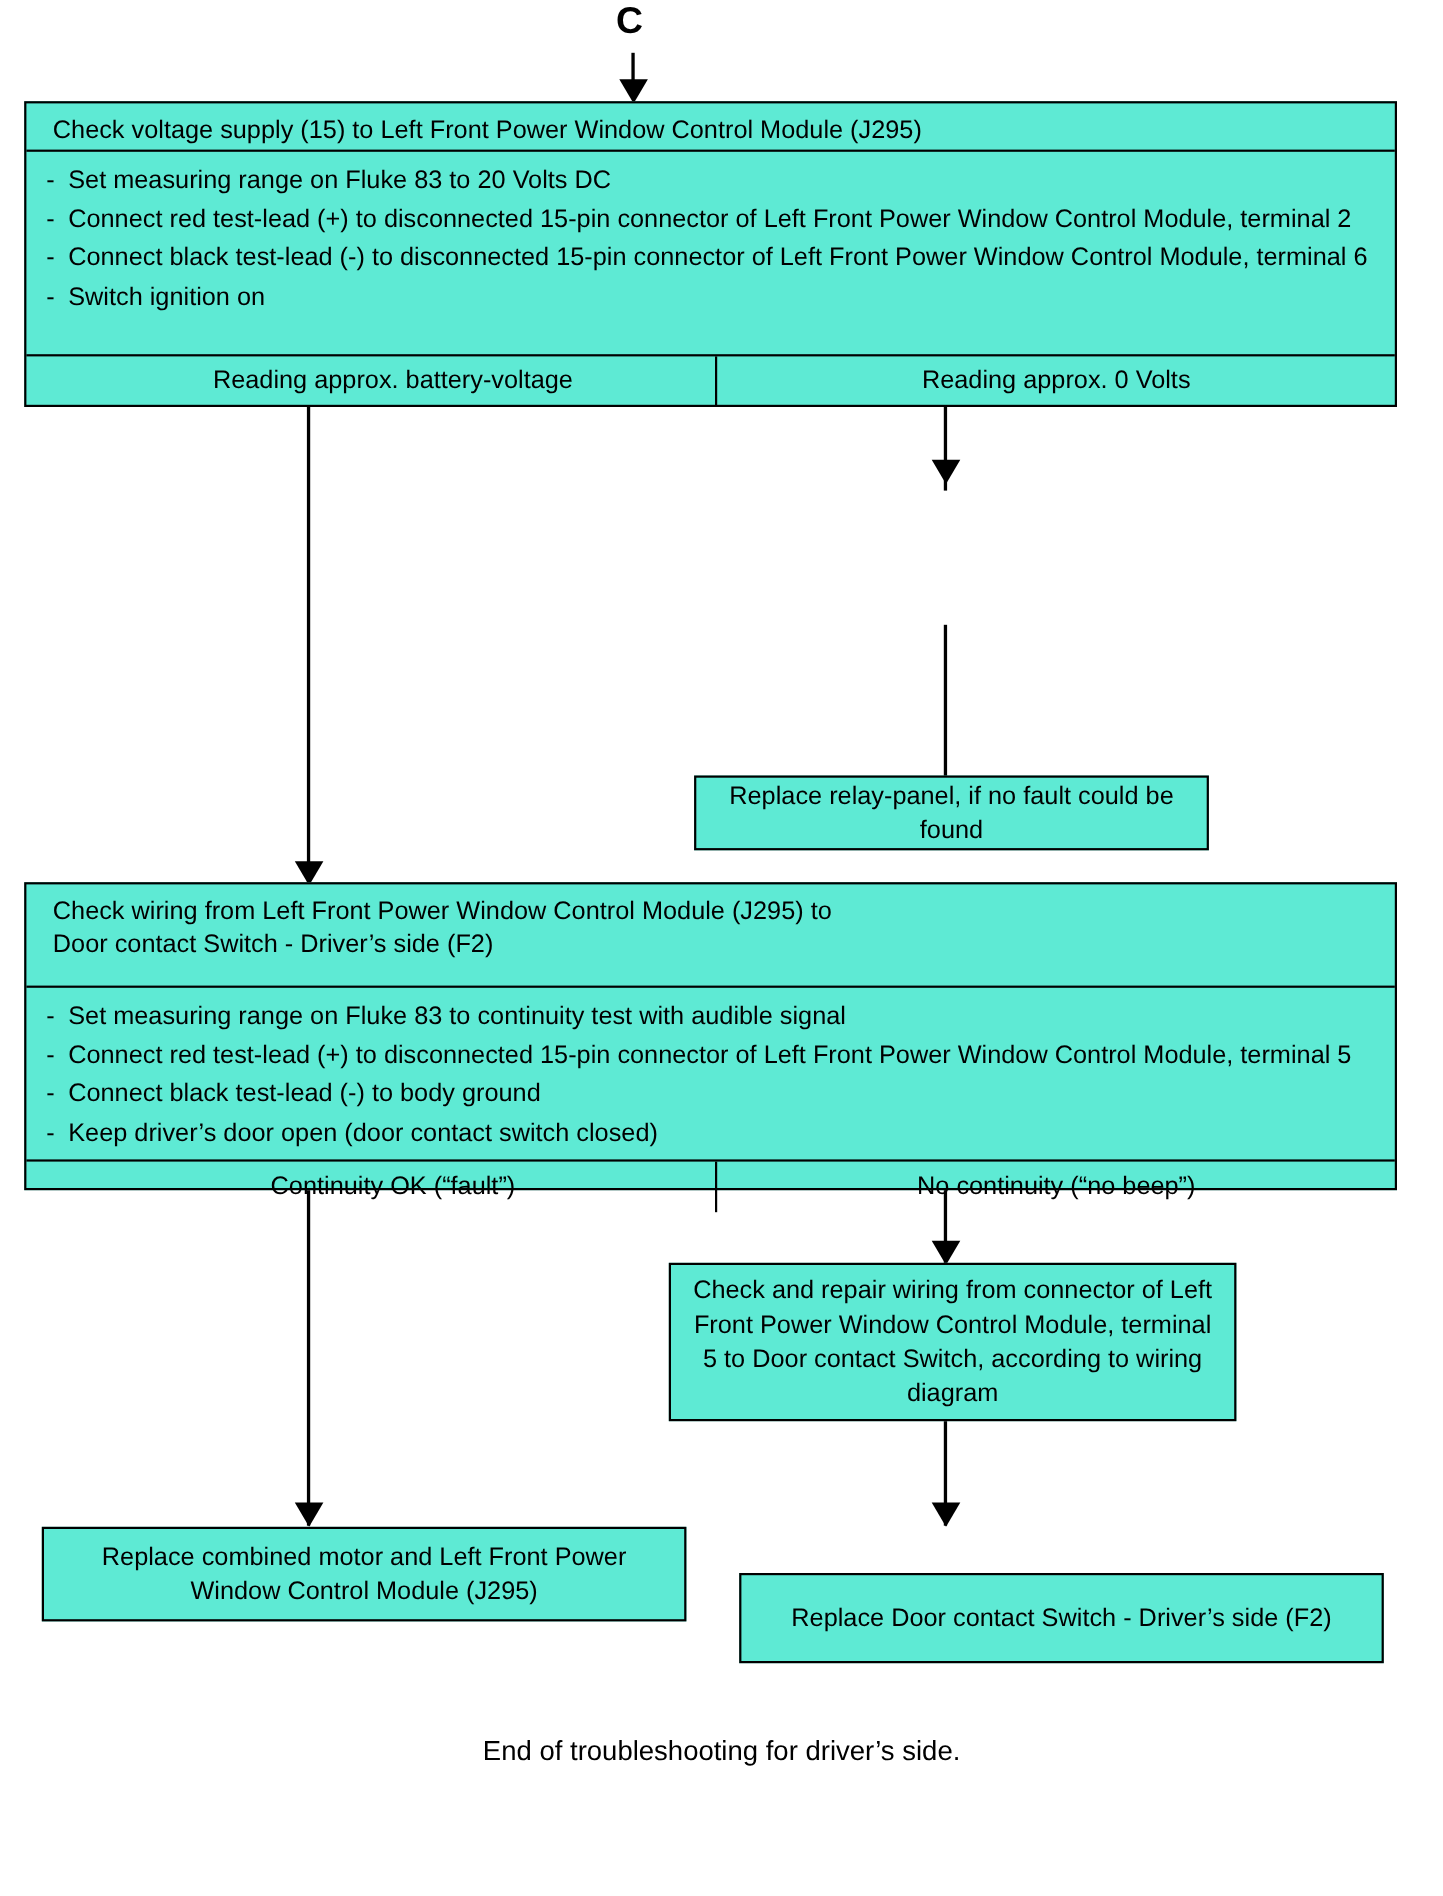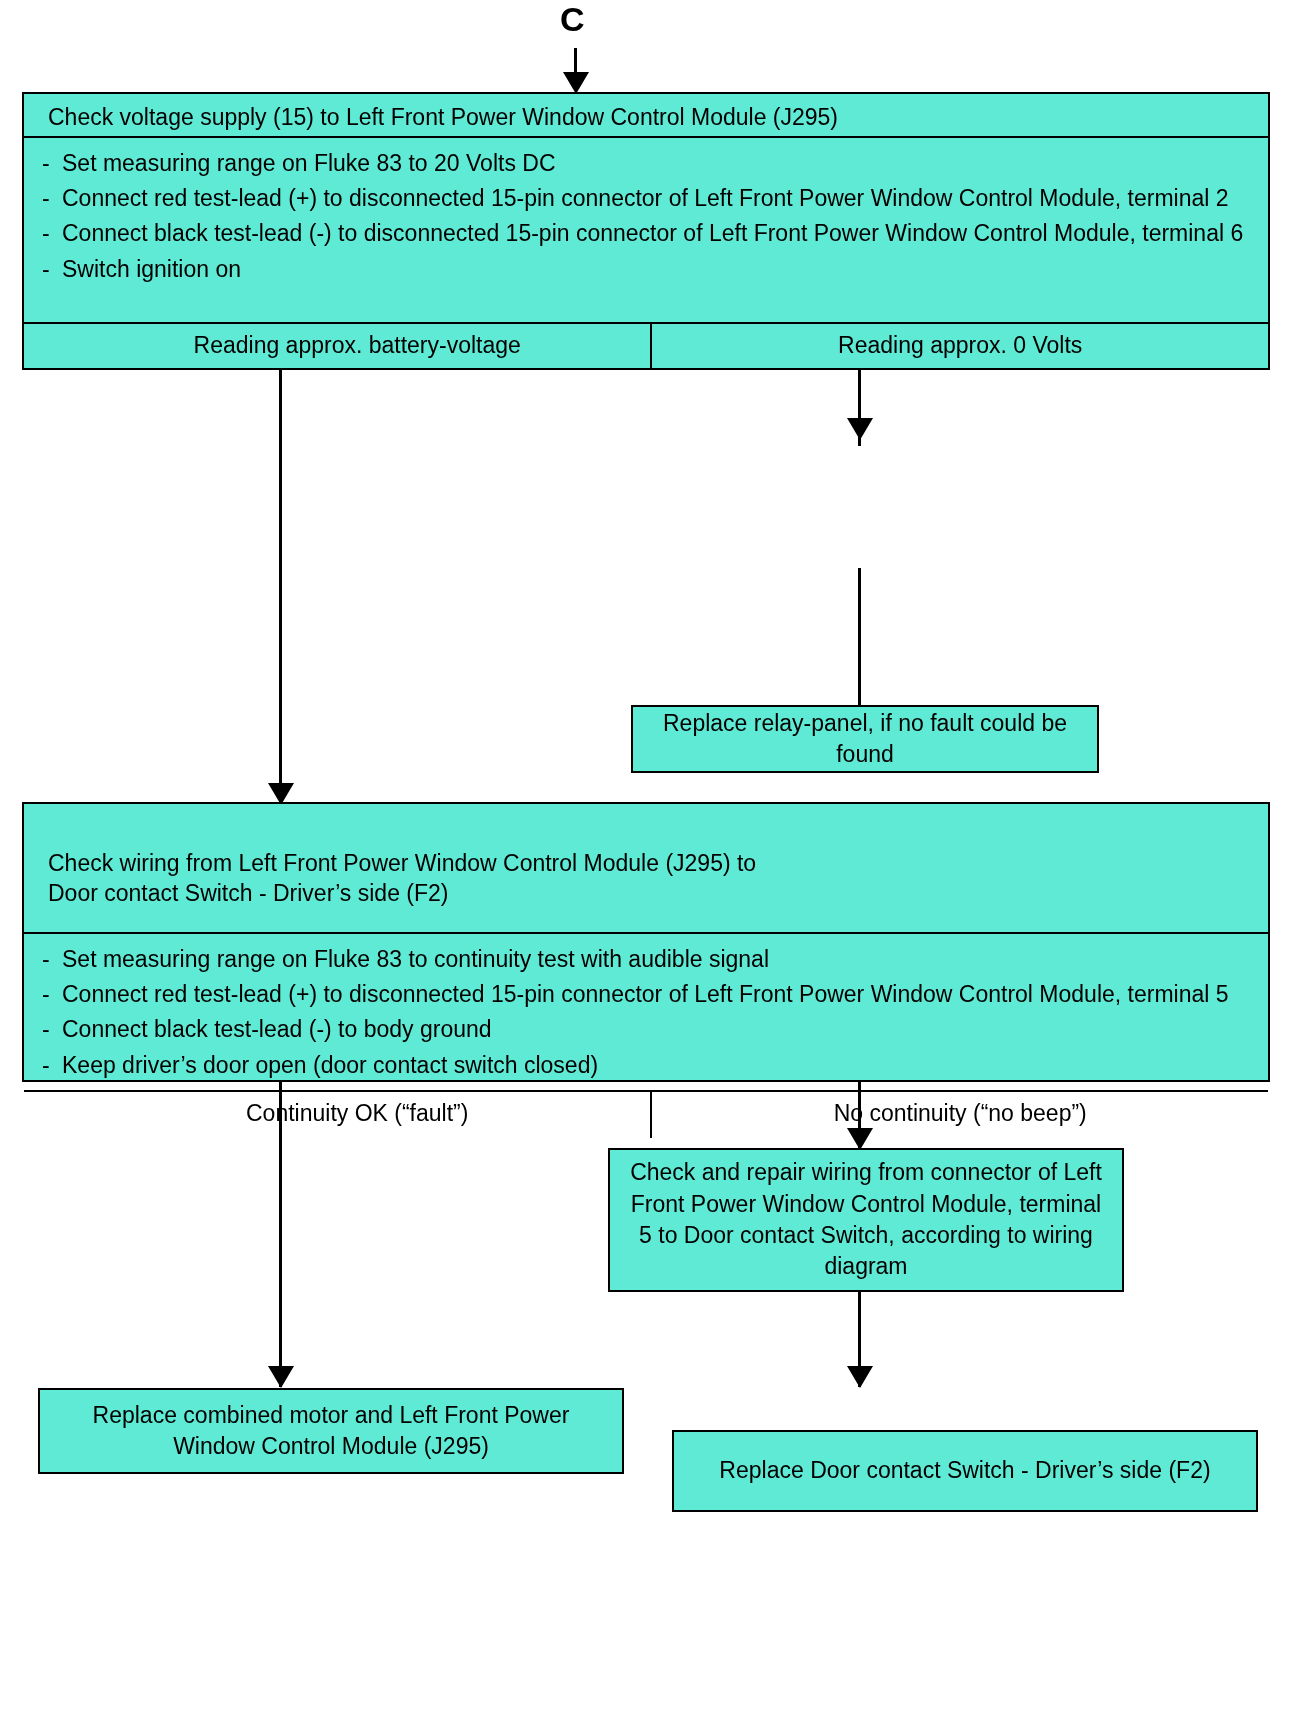--- a/index.html
+++ b/index.html
@@ -156,21 +156,21 @@
 
   <div class="vline" style="left:858px; top:568px; height:176px;"></div>
   <div class="arrow-head" style="left:847px; top:716px;"></div>
 
   <div class="box action-box" style="left:612px; top:705px; width:468px; height:68px;margin-left:19px;">
     <span>Replace relay-panel, if no fault could be found</span>
   </div>
 
   <div class="box test-block" style="left:22px; top:802px; width:1248px; height:280px;">
 
-    <div class="test-title" style="height:94px;margin-top:36px;">
+    <div class="test-title" style="height:94px;">
       <div>Check wiring from Left Front Power Window Control Module (J295) to</div>
       <div>Door contact Switch - Driver’s side (F2)</div>
     </div>
 
     <div class="test-steps" style="height:158px;">
       <div class="step">
         <span class="step-dash">-</span>
         <span class="step-text">Set measuring range on Fluke 83 to continuity test with audible signal</span>
       </div>
       <div class="step">
@@ -207,14 +207,15 @@
   <div class="arrow-head" style="left:847px; top:1366px;"></div>
 
   <div class="box action-box" style="left:38px; top:1388px; width:586px; height:86px;">
     <span>Replace combined motor and Left Front Power Window Control Module (J295)</span>
   </div>
 
   <div class="box action-box" style="left:672px; top:1388px; width:586px; height:82px;margin-top:42px;">
     <span>Replace Door contact Switch - Driver’s side (F2)</span>
   </div>
 
+  <div class="footer-note" style="top:1578px; left:0;">End of troubleshooting for driver’s side.</div>
 
 </div>
 
 </body></html>

